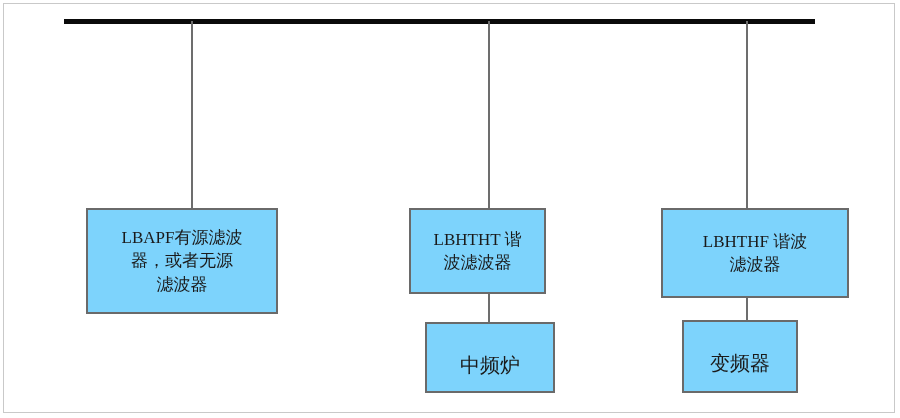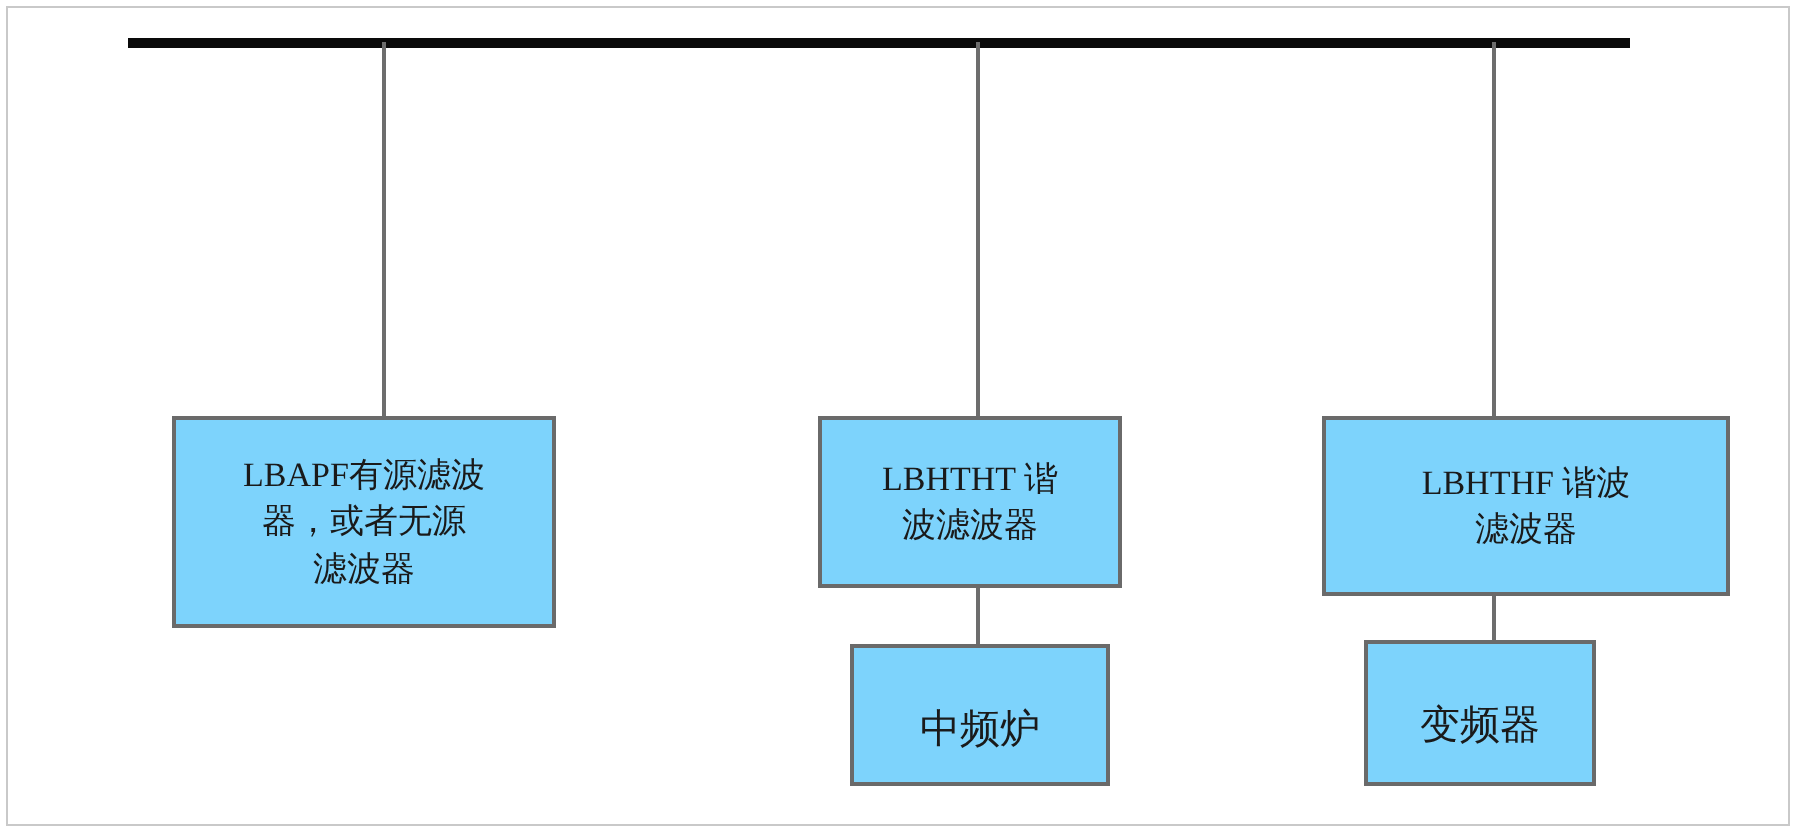--- a/index.html
+++ b/index.html
@@ -90,26 +90,26 @@
   <div class="drop-line" style="left: 746px; top: 21px; height: 188px; background: rgb(109, 109, 109);"></div>
   <div class="drop-line" style="left: 488px; top: 294px; height: 29px; background: rgb(109, 109, 109);"></div>
   <div class="drop-line" style="left: 746px; top: 298px; height: 23px; background: rgb(109, 109, 109);"></div>
 
   <div class="node node-filter" style="left: 86px; top: 208px; width: 192px; height: 106px; border-color: rgb(106, 106, 106);">
     <span class="node-label" style="color: rgb(26, 26, 26);">LBAPF有源滤波
 器，或者无源
 滤波器</span>
   </div>
 
-  <div class="node node-filter" style="left: 409px; top: 208px; width: 152px; height: 86px; border-color: rgb(106, 106, 106);">
+  <div class="node node-filter" style="left: 409px; top: 208px; width: 137px; height: 86px; border-color: rgb(106, 106, 106);">
     <span class="node-label" style="color: rgb(26, 26, 26);">LBHTHT 谐
 波滤波器</span>
   </div>
 
-  <div class="node node-filter" style="left: 661px; top: 208px; width: 204px; height: 90px; border-color: rgb(106, 106, 106);">
+  <div class="node node-filter" style="left: 661px; top: 208px; width: 188px; height: 90px; border-color: rgb(106, 106, 106);">
     <span class="node-label" style="color: rgb(26, 26, 26);">LBHTHF 谐波
 滤波器</span>
   </div>
 
   <div class="node node-load" style="left: 425px; top: 322px; width: 130px; height: 71px; border-color: rgb(106, 106, 106);">
     <span class="node-label" style="color: rgb(26, 26, 26);">中频炉</span>
   </div>
 
   <div class="node node-load" style="left: 682px; top: 320px; width: 116px; height: 73px; border-color: rgb(106, 106, 106);">
     <span class="node-label" style="color: rgb(26, 26, 26);">变频器</span>

